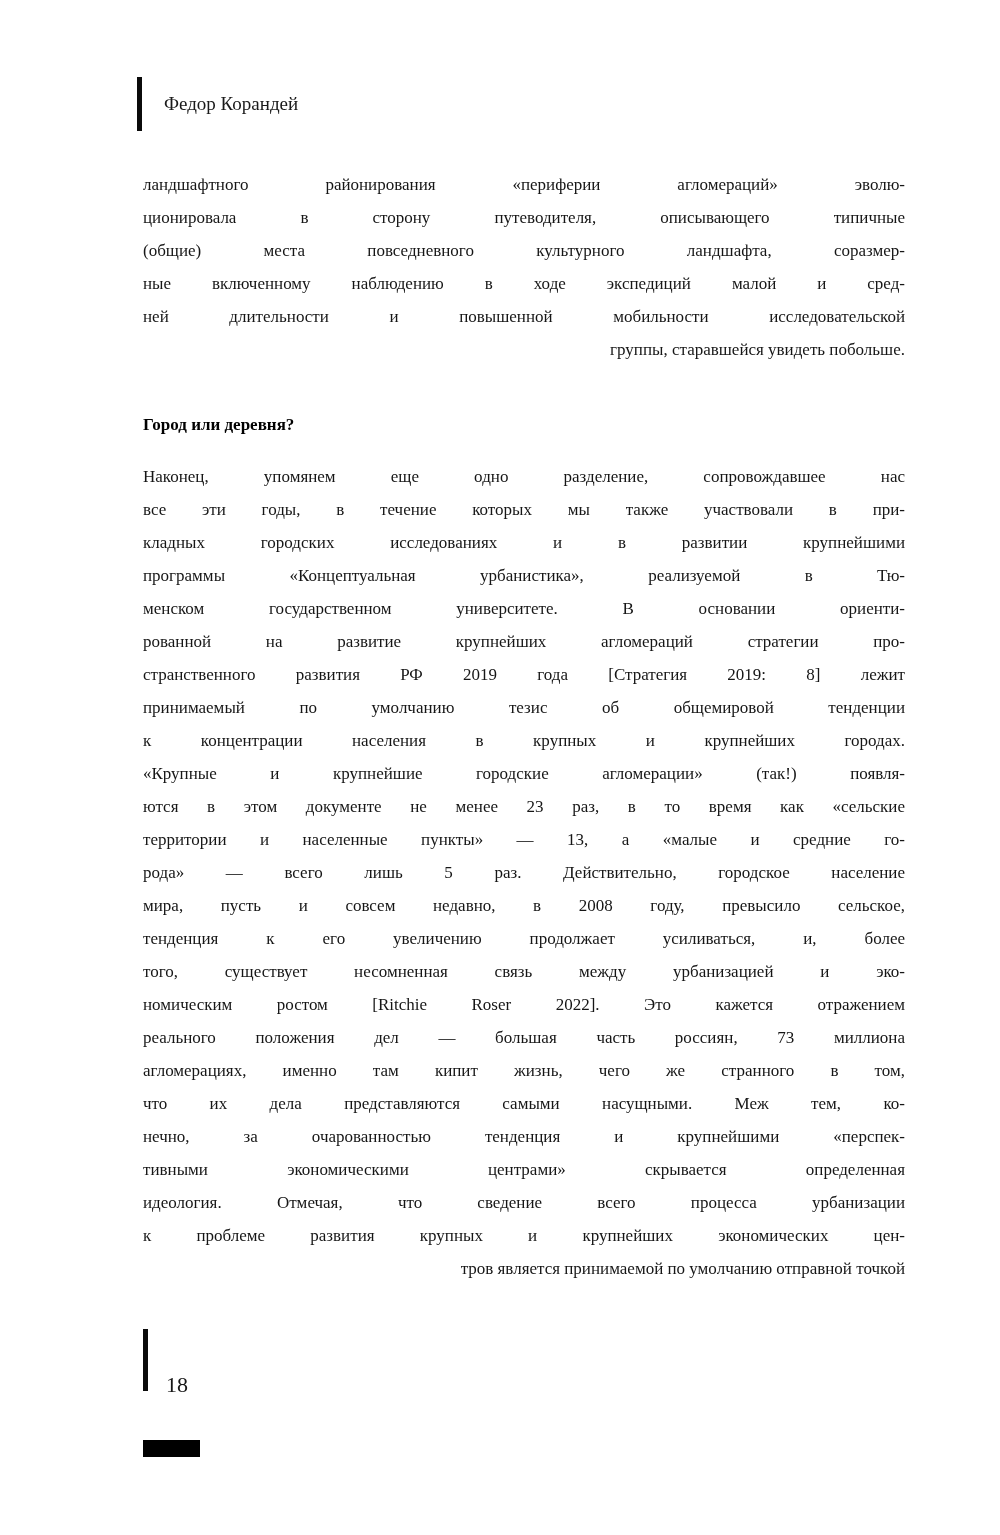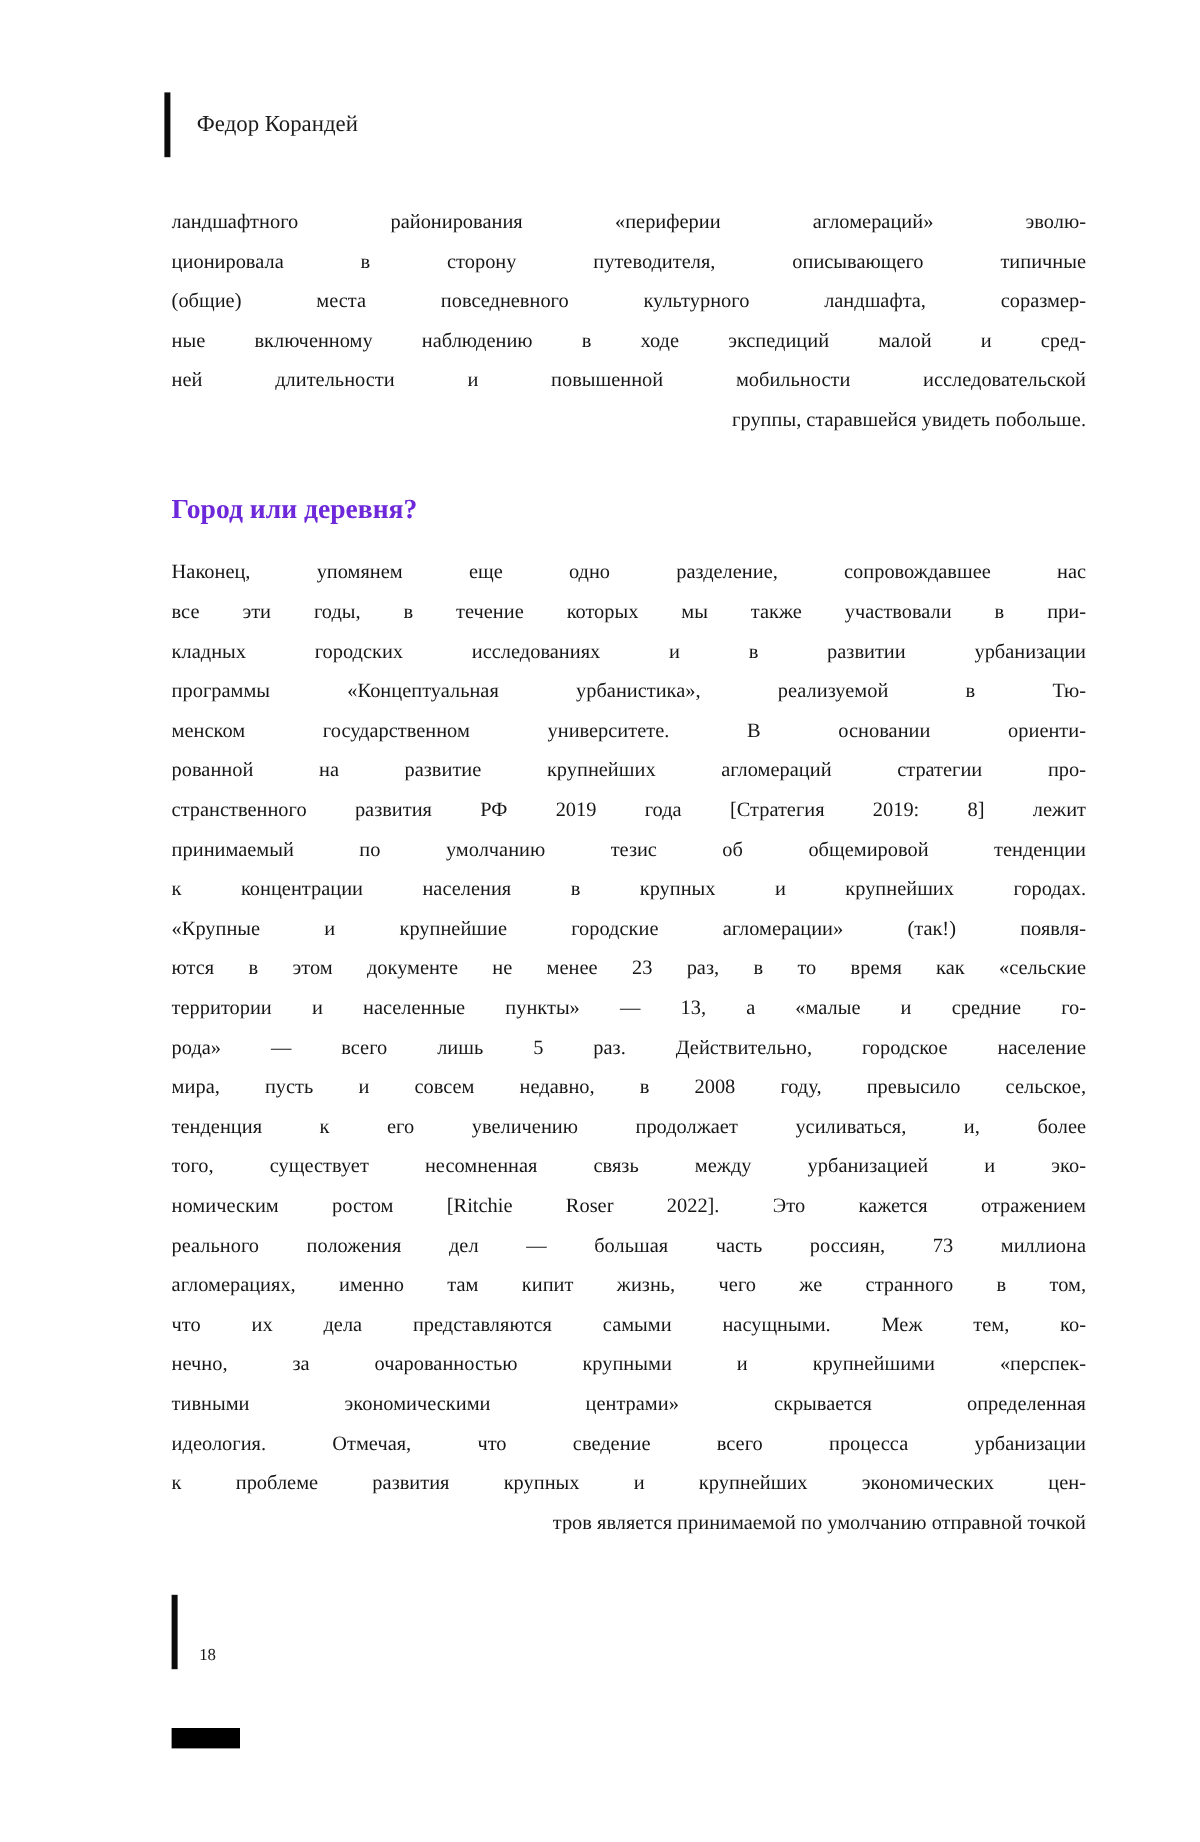--- a/index.html
+++ b/index.html
@@ -59,40 +59,40 @@
     width: 100%;
     vertical-align: top;
   }
   .line.last {
     text-align: right;
   }
   .line.last::after {
     content: none;
   }
   .section-heading {
-    font-size: 23px;
+    font-size: 17px;
     font-weight: bold;
     line-height: 28px;
     margin: 45px 0 21px 0;
-    color: #6d28d9;
+    color: #000000;
   }
   
   .footer-bar {
     position: absolute;
     left: 143px;
     top: 1329px;
     width: 5px;
     height: 62px;
     background: #0b0b0b;
   }
   .page-number {
     position: absolute;
     left: 166px;
     top: 1372px;
-    font-size: 14px;
+    font-size: 22px;
     color: #161616;
   }
   .print-mark {
     position: absolute;
     left: 143px;
     top: 1440px;
     width: 57px;
     height: 17px;
     background: #000000;
   }
@@ -113,39 +113,39 @@
         <div class="line">ционировала в сторону путеводителя, описывающего типичные</div>
         <div class="line">(общие) места повседневного культурного ландшафта, соразмер-</div>
         <div class="line">ные включенному наблюдению в ходе экспедиций малой и сред-</div>
         <div class="line">ней длительности и повышенной мобильности исследовательской</div>
         <div class="line last">группы, старавшейся увидеть побольше.</div>
       </div>
       <h2 class="section-heading">Город или деревня?</h2>
       <div class="para">
         <div class="line">Наконец, упомянем еще одно разделение, сопровождавшее нас</div>
         <div class="line">все эти годы, в течение которых мы также участвовали в при-</div>
-        <div class="line">кладных городских исследованиях и в развитии урбанизации</div>
+        <div class="line">кладных городских исследованиях и в развитии крупнейшими</div>
         <div class="line">программы «Концептуальная урбанистика», реализуемой в Тю-</div>
         <div class="line">менском государственном университете. В основании ориенти-</div>
         <div class="line">рованной на развитие крупнейших агломераций стратегии про-</div>
         <div class="line">странственного развития РФ 2019 года [Стратегия 2019: 8] лежит</div>
         <div class="line">принимаемый по умолчанию тезис об общемировой тенденции</div>
         <div class="line">к концентрации населения в крупных и крупнейших городах.</div>
         <div class="line">«Крупные и крупнейшие городские агломерации» (так!) появля-</div>
         <div class="line">ются в этом документе не менее 23 раз, в то время как «сельские</div>
         <div class="line">территории и населенные пункты» — 13, а «малые и средние го-</div>
         <div class="line">рода» — всего лишь 5 раз. Действительно, городское население</div>
         <div class="line">мира, пусть и совсем недавно, в 2008 году, превысило сельское,</div>
         <div class="line">тенденция к его увеличению продолжает усиливаться, и, более</div>
         <div class="line">того, существует несомненная связь между урбанизацией и эко-</div>
         <div class="line">номическим ростом [Ritchie Roser 2022]. Это кажется отражением</div>
         <div class="line">реального положения дел — большая часть россиян, 73 миллиона</div>
         <div class="line">агломерациях, именно там кипит жизнь, чего же странного в том,</div>
         <div class="line">что их дела представляются самыми насущными. Меж тем, ко-</div>
-        <div class="line">нечно, за очарованностью крупными и крупнейшими «перспек-</div>
+        <div class="line">нечно, за очарованностью тенденция и крупнейшими «перспек-</div>
         <div class="line">тивными экономическими центрами» скрывается определенная</div>
         <div class="line">идеология. Отмечая, что сведение всего процесса урбанизации</div>
         <div class="line">к проблеме развития крупных и крупнейших экономических цен-</div>
         <div class="line last">тров является принимаемой по умолчанию отправной точкой</div>
       </div>
     </div>
 
   <div class="footer-bar"></div>
   <div class="page-number">18</div>
   <div class="print-mark"></div>

